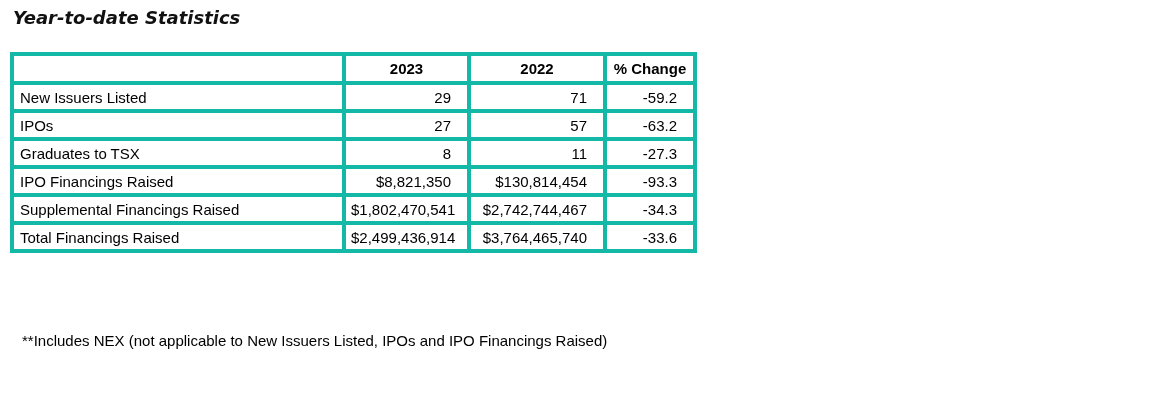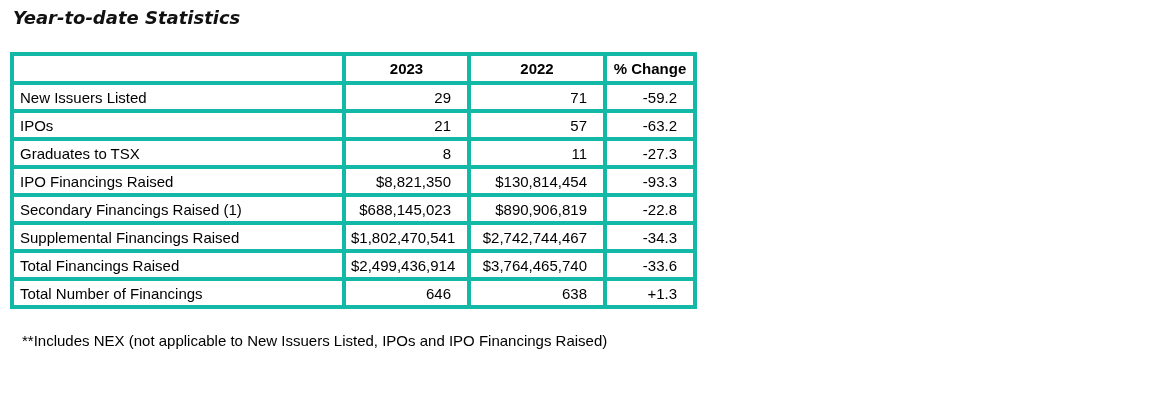--- a/index.html
+++ b/index.html
@@ -86,59 +86,47 @@
     </thead>
     <tbody>
       <tr>
         <td class="label">New Issuers Listed</td>
         <td class="num">29</td>
         <td class="num">71</td>
         <td class="num">-59.2</td>
       </tr>
       <tr>
         <td class="label">IPOs</td>
-        <td class="num">21</td>
+        <td class="num">27</td>
         <td class="num">57</td>
         <td class="num">-63.2</td>
       </tr>
       <tr>
         <td class="label">Graduates to TSX</td>
         <td class="num">8</td>
         <td class="num">11</td>
         <td class="num">-27.3</td>
       </tr>
       <tr>
         <td class="label">IPO Financings Raised</td>
         <td class="num">$8,821,350</td>
         <td class="num">$130,814,454</td>
         <td class="num">-93.3</td>
       </tr>
       <tr>
-        <td class="label">Secondary Financings Raised (1)</td>
-        <td class="num">$688,145,023</td>
-        <td class="num">$890,906,819</td>
-        <td class="num">-22.8</td>
-      </tr>
-      <tr>
         <td class="label">Supplemental Financings Raised</td>
         <td class="num">$1,802,470,541</td>
         <td class="num">$2,742,744,467</td>
         <td class="num">-34.3</td>
       </tr>
       <tr>
         <td class="label">Total Financings Raised</td>
         <td class="num">$2,499,436,914</td>
         <td class="num">$3,764,465,740</td>
         <td class="num">-33.6</td>
       </tr>
-      <tr>
-        <td class="label">Total Number of Financings</td>
-        <td class="num">646</td>
-        <td class="num">638</td>
-        <td class="num">+1.3</td>
-      </tr>
     </tbody>
   </table>
 
   <div class="footnote-nex">**Includes NEX (not applicable to New Issuers Listed, IPOs and IPO Financings Raised)</div>
 
 
 </div>
 
 </body></html>

